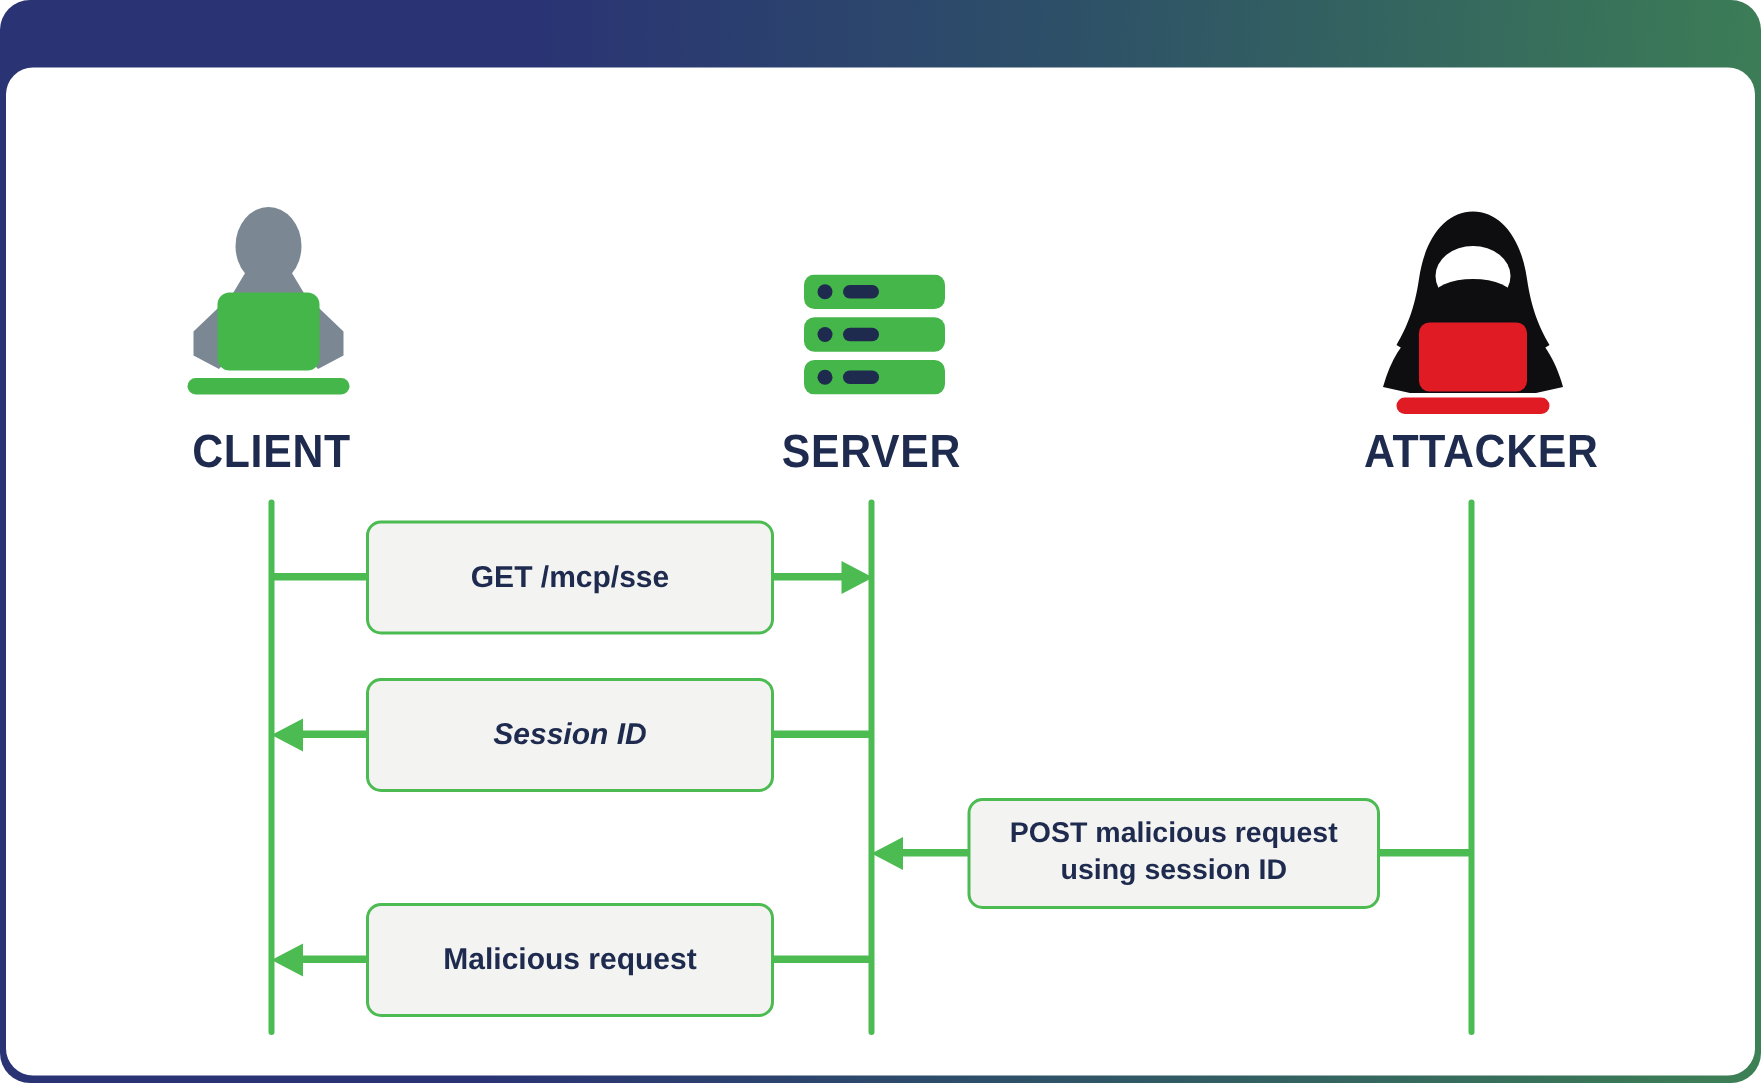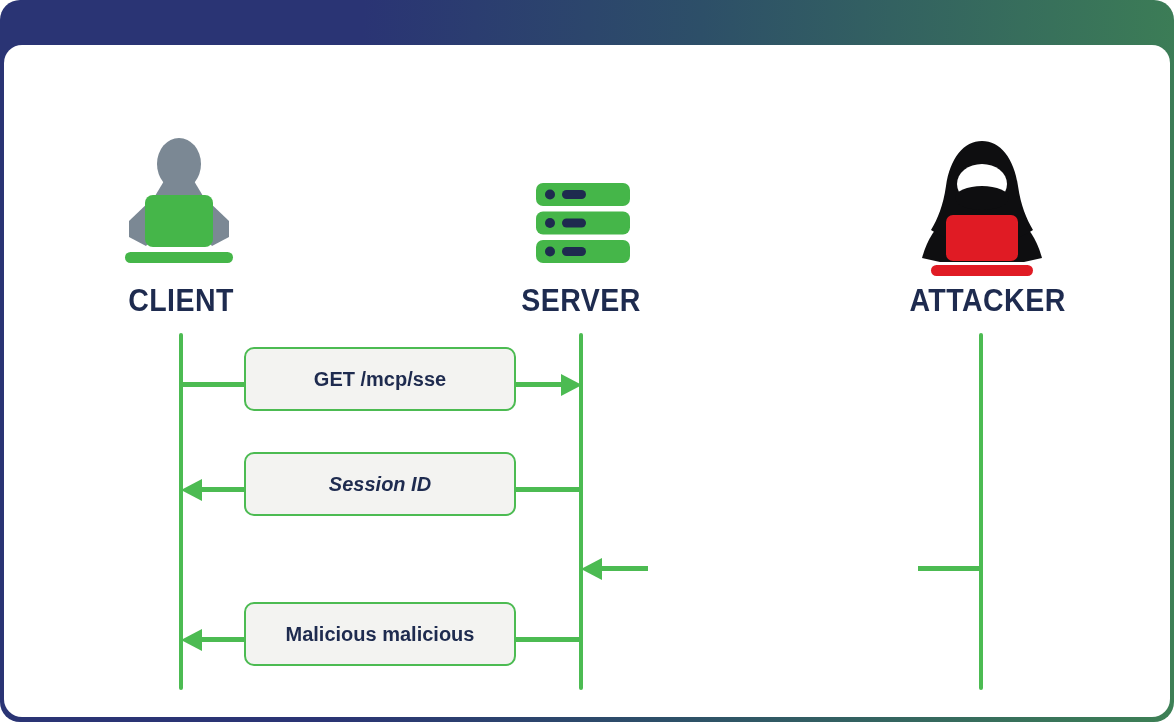--- a/index.html
+++ b/index.html
@@ -35,21 +35,21 @@
   .lifeline{position:absolute;top:288px;width:4px;height:357px;background:var(--green);border-radius:2px;}
   .ll-client{left:175px;}
   .ll-server{left:575px;}
   .ll-attacker{left:975px;}
   
   .seg{position:absolute;height:5px;background:var(--green);}
   .head{position:absolute;width:0;height:0;border-top:11px solid transparent;border-bottom:11px solid transparent;}
   .head-right{border-left:21px solid var(--green);}
   .head-left{border-right:21px solid var(--green);}
   .msg-box{
-    position:absolute;left:240px;width:272px;height:64px;box-sizing:border-box;
+    position:absolute;left:240px;width:272px;height:76px;box-sizing:border-box;
     background:var(--box-fill);border:2.5px solid var(--green);border-radius:10px;
     display:flex;align-items:center;justify-content:center;text-align:center;
     font-size:20px;font-weight:600;color:var(--navy);line-height:1.3;padding:4px 14px;
   }
   
   .m1-seg-l{left:177px;top:337px;width:66px;}
   .m1-box{top:302px;}
   .m1-seg-r{left:510px;top:337px;width:49px;}
   .m1-head{left:557px;top:329px;}
   
@@ -116,21 +116,22 @@
     <div class="seg m1-seg-r"></div>
     <div class="head head-right m1-head"></div>
 
     <div class="head head-left m2-head"></div>
     <div class="seg m2-seg-l"></div>
     <div class="msg-box m2-box">Session ID</div>
     <div class="seg m2-seg-r"></div>
 
     <div class="head head-left m3-head"></div>
     <div class="seg m3-seg-l"></div>
+    <div class="msg-box m3-box">POST malicious request using session ID</div>
     <div class="seg m3-seg-r"></div>
 
     <div class="head head-left m4-head"></div>
     <div class="seg m4-seg-l"></div>
-    <div class="msg-box m4-box">Malicious malicious</div>
+    <div class="msg-box m4-box">Malicious request</div>
     <div class="seg m4-seg-r"></div>
 
   </div>
 </div>
 
 </body></html>

